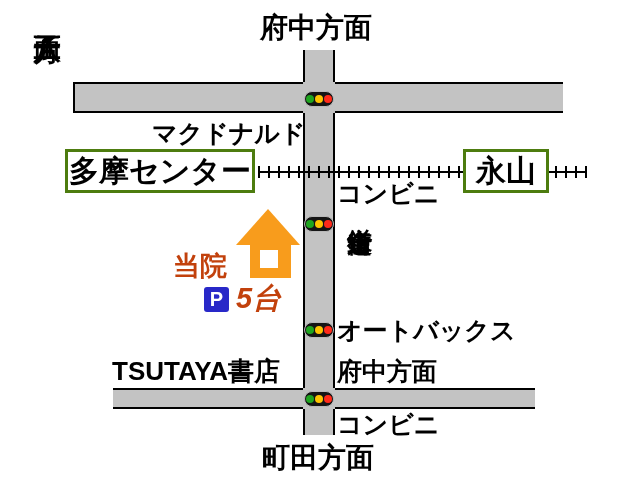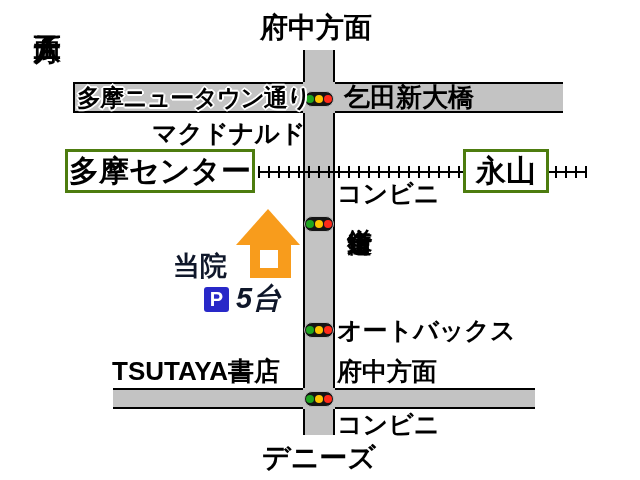--- a/index.html
+++ b/index.html
@@ -32,21 +32,21 @@
     border-bottom:36px solid #f89c1c;}
   .house-body{position:absolute;left:250px;top:245px;width:41px;height:33px;background:#f89c1c;z-index:4;}
   .house-window{position:absolute;left:260px;top:250px;width:18px;height:18px;background:#fff;z-index:5;}
   
   .p-icon{position:absolute;left:204px;top:287px;width:25px;height:25px;background:#2828c8;
     border-radius:3px;color:#fff;font-size:20px;display:flex;align-items:center;
     justify-content:center;z-index:5;}
   
   .lbl{position:absolute;z-index:6;white-space:nowrap;line-height:1.05;}
   .vert{writing-mode:vertical-rl;text-orientation:upright;}
-  .red{color:#0f172a;}
+  .red{color:#c2410c;}
   .halo{text-shadow:-2px 0 #fff,2px 0 #fff,0 -2px #fff,0 2px #fff,
     -1px -1px #fff,1px 1px #fff,-1px 1px #fff,1px -1px #fff;}
 </style>
 </head>
 <body>
 
 <div id="map-canvas">
 
   <div class="road" style="left:303px;top:50px;width:32px;height:385px;"></div>
   <div class="road" style="left:73px;top:82px;width:490px;height:31px;"></div>
@@ -104,26 +104,24 @@
   <div class="roof"></div>
   <div class="house-body"></div>
   <div class="house-window"></div>
 
   <div class="p-icon">
     <span>P</span>
   </div>
 
   <div class="lbl" style="left:260px;top:13px;font-size:28px;">府中方面</div>
   <div class="lbl vert" style="left:33px;top:14px;font-size:27px;height:160px;">八王子方面</div>
-  <div class="lbl" style="left:262px;top:443px;font-size:28px;">デニーズ</div>
+  <div class="lbl" style="left:262px;top:443px;font-size:28px;">町田方面</div>
 
-  <div class="lbl halo" style="left:77px;top:85px;font-size:24px;letter-spacing:-1px;">多摩ニュータウン通り</div>
   <div class="lbl vert" style="left:347px;top:209px;font-size:25px;letter-spacing:1px;height:110px;">鎌倉街道</div>
 
-  <div class="lbl" style="left:344px;top:84px;font-size:26px;">乞田新大橋</div>
   <div class="lbl" style="left:152px;top:120px;font-size:25px;">マクドナルド</div>
   <div class="lbl" style="left:337px;top:180px;font-size:25px;">コンビニ</div>
   <div class="lbl" style="left:337px;top:317px;font-size:25px;">オートバックス</div>
   <div class="lbl" style="left:337px;top:358px;font-size:25px;">府中方面</div>
   <div class="lbl" style="left:112px;top:358px;font-size:26px;">TSUTAYA書店</div>
   <div class="lbl" style="left:337px;top:411px;font-size:25px;">コンビニ</div>
 
   <div class="lbl red" style="left:173px;top:252px;font-size:27px;">当院</div>
   <div class="lbl red" style="left:236px;top:283px;font-size:29px;font-style:italic;">5台</div>
 

